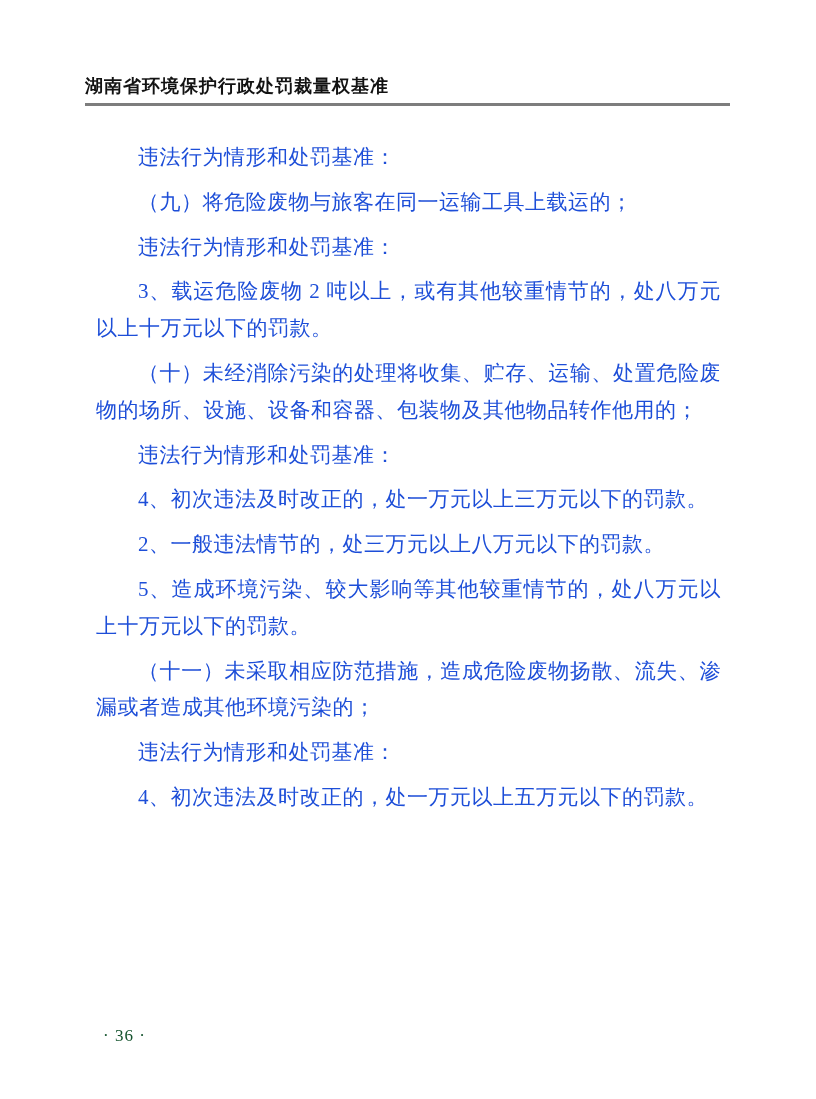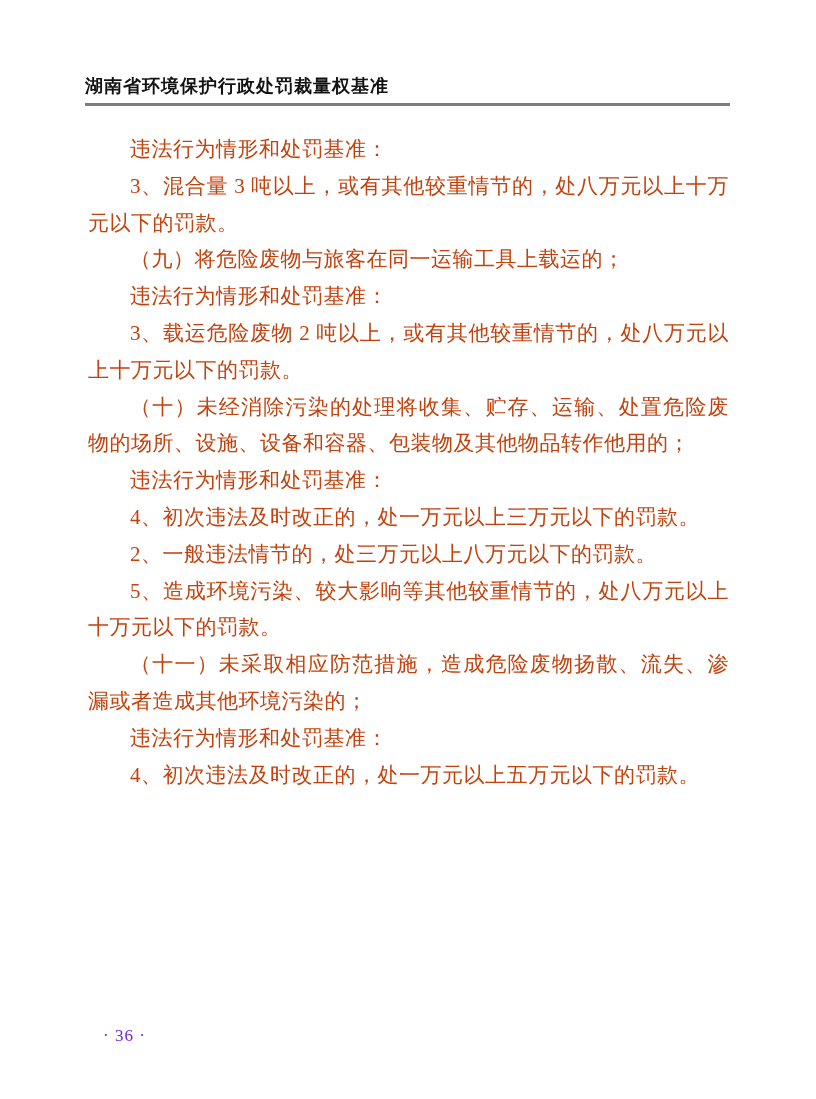--- a/index.html
+++ b/index.html
@@ -40,52 +40,51 @@
     height: 3px;
     background: #7d7d7d;
   }
   .doc-body {
     position: absolute;
     left: 88px;
     top: 131px;
     width: 641px;
   }
   .doc-body p {
-    margin: 0;
+    margin: 8px;
     padding: 0;
     font-size: 21px;
     line-height: 36.8px;
     letter-spacing: 0.5px;
     text-indent: 2em;
     text-align: justify;
-    color: #c2410c;
+    color: #1d4ed8;
   }
   .page-number {
     position: absolute;
     left: 103px;
     top: 1026px;
     font-size: 17px;
     letter-spacing: 1px;
-    color: #6d28d9;
+    color: #14532d;
     font-family: "Liberation Serif", "DejaVu Serif", serif;
   }
 </style>
 </head>
 <body>
 
 <div class="page">
 
   <div class="doc-header">
     <span class="title">湖南省环境保护行政处罚裁量权基准</span>
   </div>
   <div class="header-rule"></div>
 
   <div class="doc-body">
     <p>违法行为情形和处罚基准：</p>
-    <p>3、混合量 3 吨以上，或有其他较重情节的，处八万元以上十万元以下的罚款。</p>
     <p>（九）将危险废物与旅客在同一运输工具上载运的；</p>
     <p>违法行为情形和处罚基准：</p>
     <p>3、载运危险废物 2 吨以上，或有其他较重情节的，处八万元以上十万元以下的罚款。</p>
     <p>（十）未经消除污染的处理将收集、贮存、运输、处置危险废物的场所、设施、设备和容器、包装物及其他物品转作他用的；</p>
     <p>违法行为情形和处罚基准：</p>
     <p>4、初次违法及时改正的，处一万元以上三万元以下的罚款。</p>
     <p>2、一般违法情节的，处三万元以上八万元以下的罚款。</p>
     <p>5、造成环境污染、较大影响等其他较重情节的，处八万元以上十万元以下的罚款。</p>
     <p>（十一）未采取相应防范措施，造成危险废物扬散、流失、渗漏或者造成其他环境污染的；</p>
     <p>违法行为情形和处罚基准：</p>

